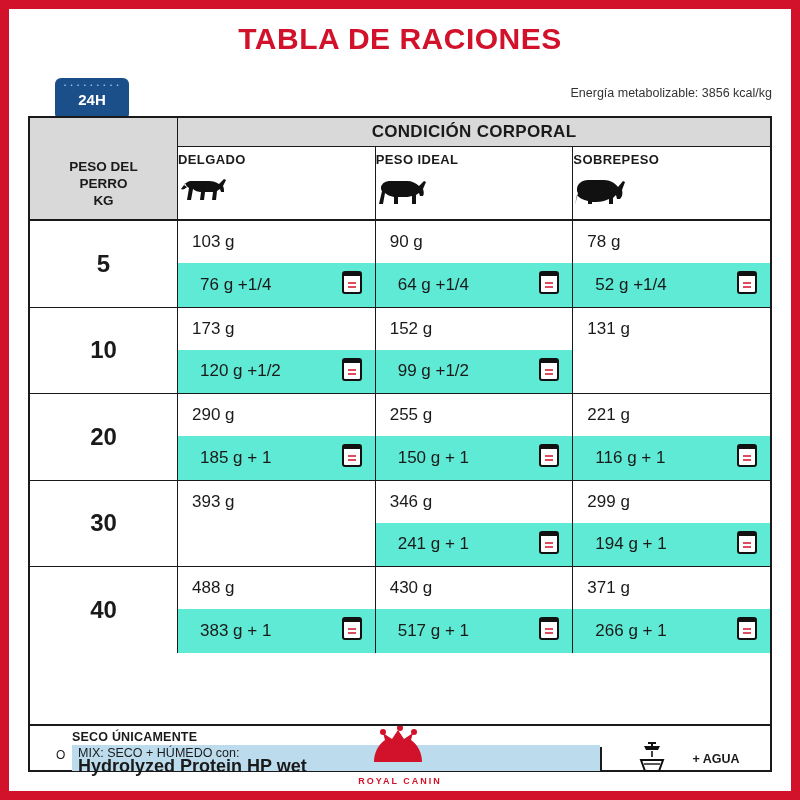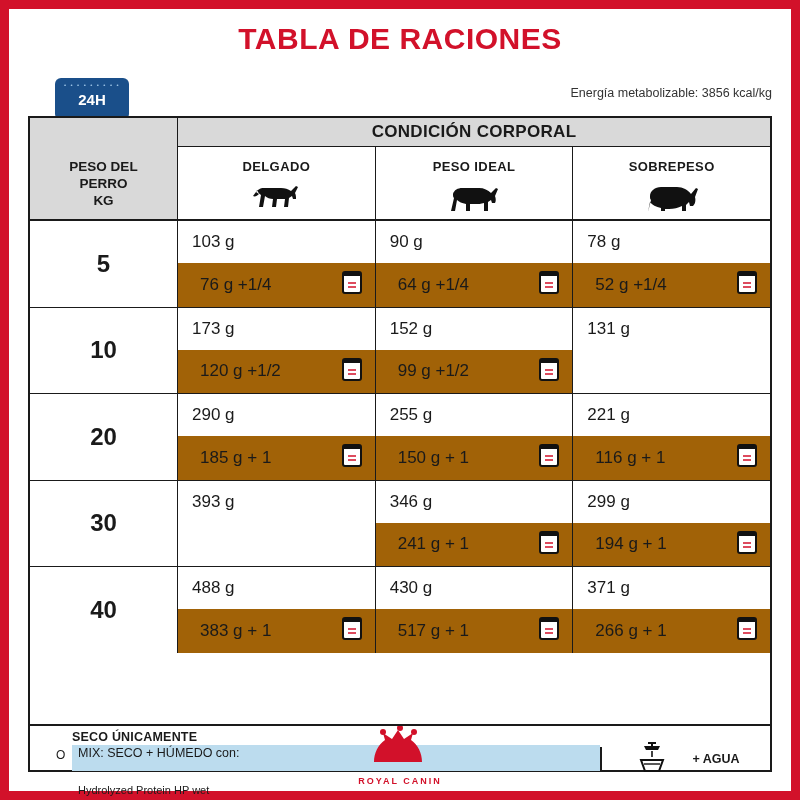--- a/index.html
+++ b/index.html
@@ -56,22 +56,22 @@
     font-size:17px;font-weight:bold;letter-spacing:.3px;
   }
   .sub-row{display:flex;height:72px;border-bottom:2px solid #1a1a1a;}
   .peso-cell{
     width:148px;background:#d9d9d9;border-right:1px solid #1a1a1a;box-sizing:border-box;
     display:flex;flex-direction:column;align-items:center;justify-content:center;
     font-size:13.5px;font-weight:bold;line-height:17px;text-align:center;
     margin-top:-28px;padding-top:28px;
   }
   .cond-col{
-    flex:1;display:flex;flex-direction:column;align-items:center;justify-content:flex-start;
-    padding-top:12px;box-sizing:border-box;border-right:1px solid #1a1a1a;
+    flex:1;display:flex;flex-direction:column;justify-content:flex-start;
+    padding-top:5px;box-sizing:border-box;border-right:1px solid #1a1a1a;
   }
   .cond-col:last-child{border-right:none;}
   .cond-label{font-size:13px;font-weight:bold;letter-spacing:.4px;}
   .dog{margin-top:7px;}
 
   
   .body-rows{display:flex;flex-direction:column;}
   .wrow{display:flex;height:85.5px;border-bottom:1px solid #1a1a1a;}
   .wrow:last-child{border-bottom:none;}
   .wlabel{
@@ -83,40 +83,40 @@
   .vcol{
     flex:1;border-right:1px solid #1a1a1a;box-sizing:border-box;
     display:flex;flex-direction:column;
   }
   .vcol:last-child{border-right:none;}
   .dry{
     height:42px;display:flex;align-items:center;
     padding-left:14px;box-sizing:border-box;font-size:17px;
   }
   .mix{
-    height:43.5px;background:#a16207;display:flex;align-items:center;
+    height:43.5px;background:#5eead4;display:flex;align-items:center;
     justify-content:space-between;padding:0 12px 0 22px;box-sizing:border-box;font-size:17px;
   }
   .can{flex:0 0 auto;}
 
   
   .footer{
     position:absolute;left:28px;top:726px;width:744px;height:46px;
     border:2px solid #1a1a1a;border-top:none;box-sizing:border-box;
     display:flex;
   }
   .foot-left{flex:1;position:relative;padding:4px 0 0 42px;box-sizing:border-box;}
   .foot-line1{font-size:12.5px;font-weight:bold;letter-spacing:.2px;}
   .foot-o{position:absolute;left:26px;top:22px;font-size:12px;}
   .foot-blue{
     position:absolute;left:42px;top:19px;right:0;height:26px;background:#bcdcee;
     padding:2px 0 0 6px;box-sizing:border-box;
   }
   .foot-l2{font-size:12.5px;line-height:13px;}
-  .foot-l3{font-size:11px;line-height:13px;font-weight:normal;margin-top:24px;}
+  .foot-l3{font-size:18px;line-height:13px;font-weight:bold;}
   .foot-right{
     width:170px;border-left:2px solid #1a1a1a;box-sizing:border-box;
     display:flex;align-items:center;justify-content:center;gap:20px;
     background:#fff;position:relative;z-index:2;margin-top:21px;
   }
   .agua-txt{font-size:12.5px;font-weight:bold;}
 
   
   .crown-wrap{
     position:absolute;left:0;bottom:14px;width:800px;text-align:center;

